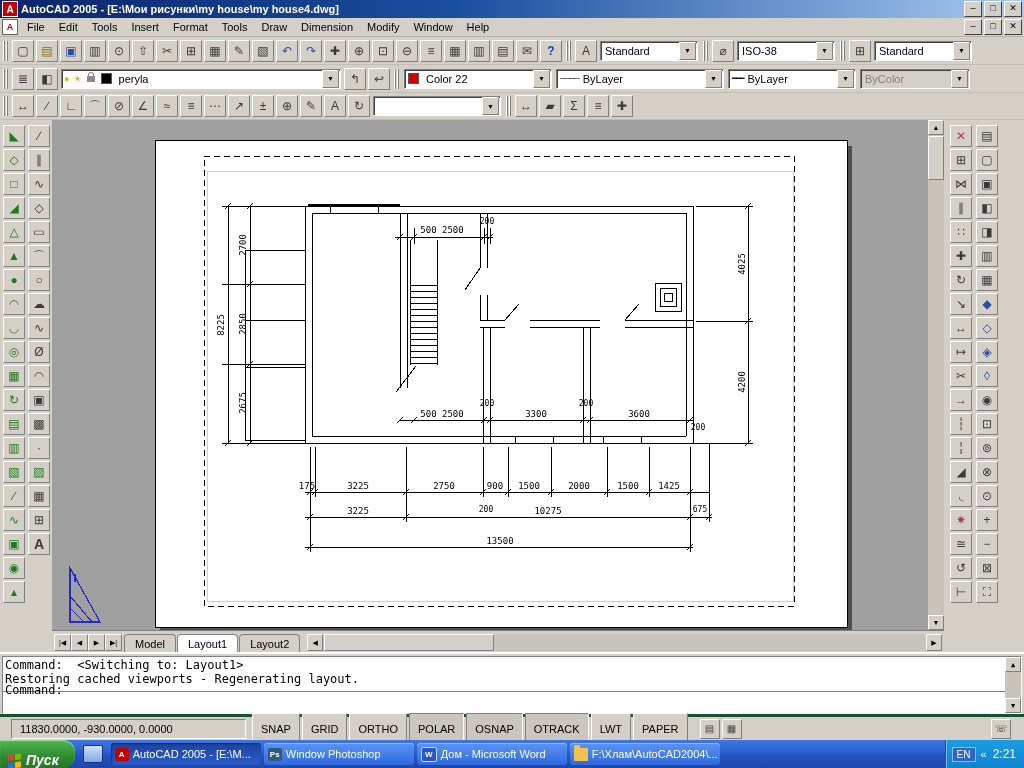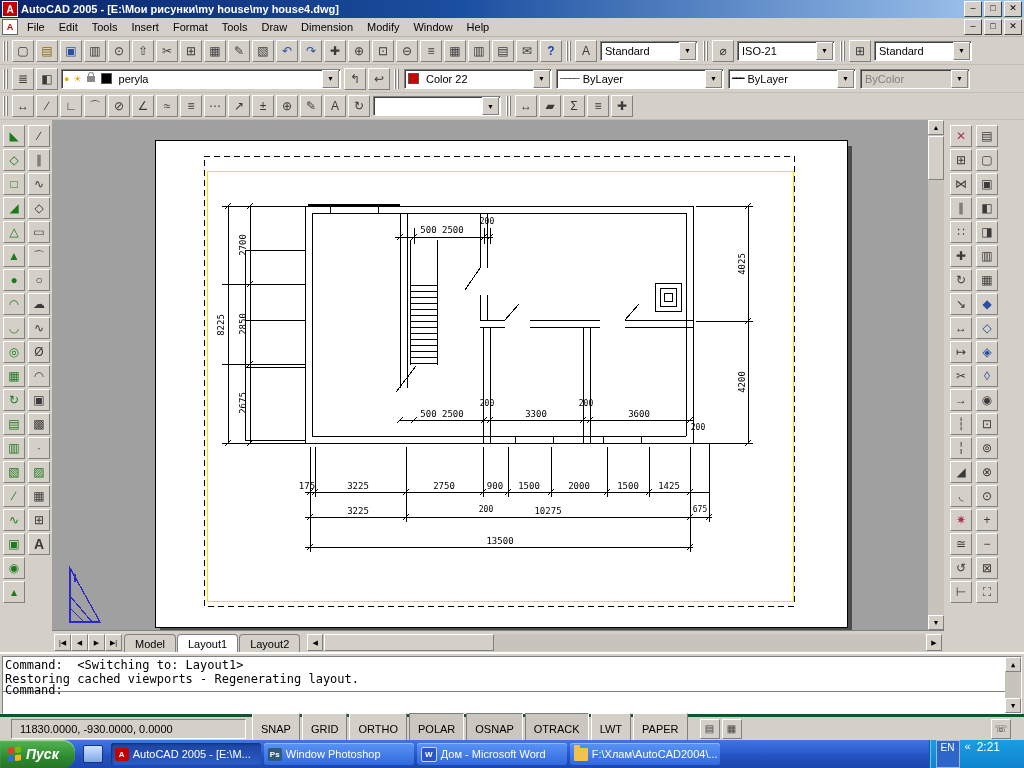--- a/index.html
+++ b/index.html
@@ -96,41 +96,41 @@
         background:#d4d0c8;display:flex;align-items:center;padding:0 8px;margin-right:2px;font-size:11px;}
   .sbtn.pressed{border-color:#808080 #fff #fff #808080;background:#cbc7bf;}
   .sb-extra{display:flex;margin-left:10px;}
   .sb-mini{width:20px;height:20px;box-sizing:border-box;border:1px solid;border-color:#fff #808080 #808080 #fff;
            display:flex;align-items:center;justify-content:center;font-size:10px;color:#444;margin-right:2px;}
   .sb-right{margin-left:auto;display:flex;align-items:center;}
   
   .taskbar{position:absolute;left:0;top:740px;width:1024px;height:28px;
            background:linear-gradient(#4175e0,#2a5cd0 45%,#2452c0 55%,#1d47ae);display:flex;align-items:center;}
   .startbtn{height:28px;padding:0 16px 0 8px;background:linear-gradient(#54b554,#2f8b2f 60%,#267426);
-            border-radius:0 12px 12px 0;display:flex;align-items:center;color:#fff;font-weight:bold;
+            border-radius:0 12px 12px 0;display:flex;align-items:flex-end;color:#fff;font-weight:bold;
             font-size:14px;font-style:italic;box-shadow:inset 0 1px 1px #9fdf9f;}
   .flag{width:14px;height:14px;display:inline-grid;grid-template-columns:6px 6px;grid-gap:1px;
         margin-right:4px;transform:skewY(-6deg);}
   .flag span{width:6px;height:6px;border-radius:1px;}
   .quick{width:18px;height:16px;margin:0 8px;background:linear-gradient(#cfe2ff,#7fa8e8);
          border:1px solid #17357c;border-radius:2px;}
   .tasks{display:flex;flex:1;}
   .taskbtn{width:150px;height:22px;margin-right:3px;box-sizing:border-box;border-radius:3px;
            background:linear-gradient(#5a94f5,#3069dd);box-shadow:inset 0 1px 0 #8fb8fa;
            display:flex;align-items:center;color:#fff;font-size:11px;padding:0 4px;overflow:hidden;white-space:nowrap;}
   .taskbtn.active{background:linear-gradient(#1c43a0,#2a5cc8);box-shadow:inset 1px 1px 2px #12306f;}
   .task-ic{width:14px;height:13px;margin-right:4px;display:inline-flex;align-items:center;justify-content:center;
            font-size:8px;font-weight:bold;color:#fff;flex:none;border-radius:2px;}
   .ic-acad{background:#c40000;}
   .ic-ps{background:#31597a;}
   .ic-word{background:#2a55c8;border:1px solid #cdd9f5;}
   .ic-folder{background:#f2c14e;position:relative;border-radius:1px;}
   .ic-folder::before{content:"";position:absolute;left:0;top:-3px;width:6px;height:3px;background:#f2c14e;border-radius:1px 1px 0 0;}
-  .tray{height:28px;background:linear-gradient(#1b9de2,#0f83cf);display:flex;
-        padding:0 24px 0 6px;border-left:1px solid #0a5ca0;box-shadow:inset 1px 0 0 #6ec6f0;}
+  .tray{height:28px;background:linear-gradient(#1b9de2,#0f83cf);display:flex;align-items:center;
+        padding:0 8px 0 6px;border-left:1px solid #0a5ca0;box-shadow:inset 1px 0 0 #6ec6f0;}
   .enbox{background:#2e66c9;border:1px solid #9ab8ef;color:#fff;font-size:10px;padding:1px 4px;margin-right:5px;}
   .chev{color:#fff;font-size:11px;margin-right:6px;}
   .clock{color:#fff;font-size:12px;}
 </style>
 </head>
 <body>
 
 <div class="screen">
 
   <div class="titlebar">
@@ -201,21 +201,21 @@
         <span class="icon-btn">A</span>
         <span class="combo" style="width:98px">
           <span class="combo-val">Standard</span>
           <span class="combo-arrow">▼</span>
         </span>
       </span>
         <span class="cluster">
         <span class="grip"></span>
         <span class="icon-btn">⌀</span>
         <span class="combo" style="width:98px">
-          <span class="combo-val">ISO-21</span>
+          <span class="combo-val">ISO-38</span>
           <span class="combo-arrow">▼</span>
         </span>
       </span>
         <span class="cluster">
         <span class="grip"></span>
         <span class="icon-btn">⊞</span>
         <span class="combo" style="width:98px">
           <span class="combo-val">Standard</span>
           <span class="combo-arrow">▼</span>
         </span>

